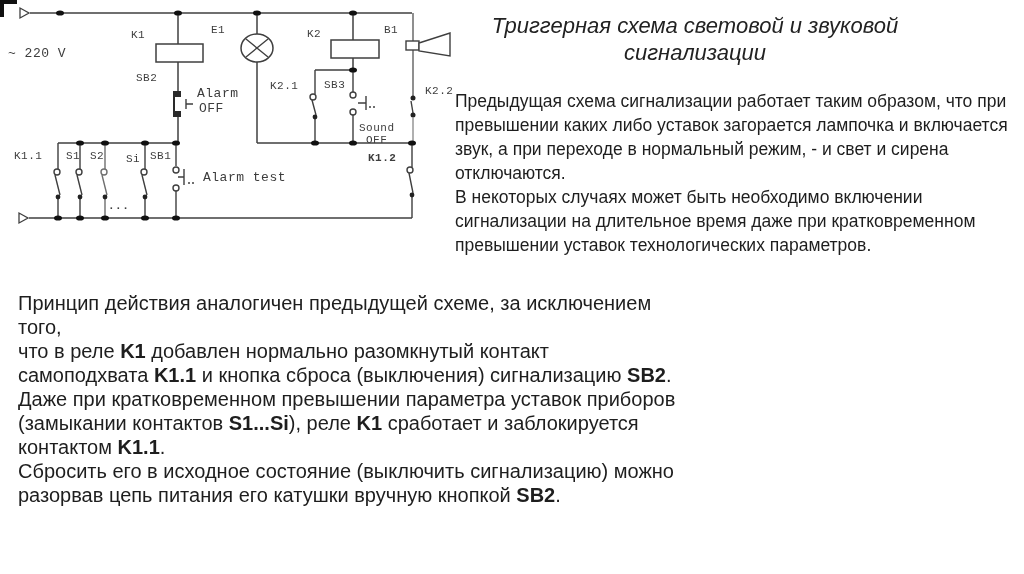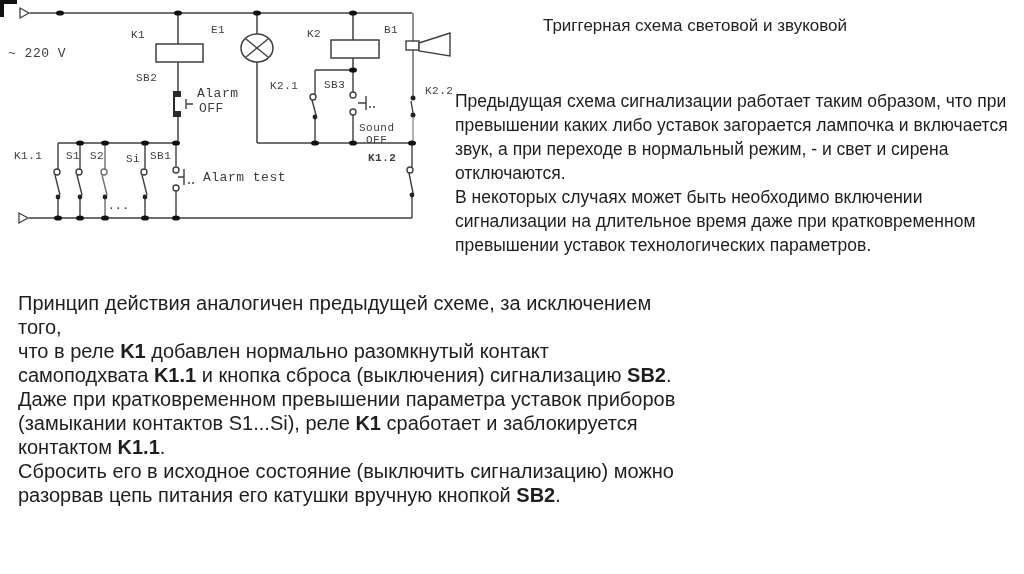--- a/index.html
+++ b/index.html
@@ -6,21 +6,21 @@
   body{
     width:1024px;height:574px;position:relative;background:#ffffff;
     font-family:"Liberation Sans","DejaVu Sans",sans-serif;
     color:#1c1c1c;overflow:hidden;
   }
   .corner-mark{position:absolute;left:0;top:0;width:13px;height:13px;
     border-left:4px solid #111;border-top:4px solid #111;}
   .circuit{position:absolute;left:0;top:0;width:470px;height:245px;}
   .slide-title{
     position:absolute;left:430px;top:12px;width:530px;text-align:center;
-    font-size:17px;line-height:27px;color:#222;
+    font-size:22px;line-height:27px;color:#222;font-style:italic;
   }
   .right-text{
     position:absolute;left:455px;top:89px;width:578px;
     font-size:17.5px;line-height:24px;white-space:pre-line;color:#1e1e1e;
   }
   .bottom-text{
     position:absolute;left:18px;top:291px;width:660px;
     font-size:20px;line-height:24px;white-space:pre-line;color:#1e1e1e;
   }
   svg text{
@@ -179,30 +179,31 @@
   <text x="197" y="97" class="big">Alarm</text>
   <text x="199" y="112" class="big" letter-spacing="2">OFF</text>
   <text x="359" y="131">Sound</text>
   <text x="366" y="143" letter-spacing="1.5">OFF</text>
   <text x="203" y="181" class="big">Alarm test</text>
   <text x="108" y="209" font-weight="bold" font-size="16" fill="#222">...</text>
 </svg>
 
 <div class="slide-title">
   <div>Триггерная схема световой и звуковой</div>
+  <div>сигнализации</div>
 </div>
 
 <div class="right-text">Предыдущая схема сигнализации работает таким образом, что при
 превышении каких либо уставок загорается лампочка и включается
 звук, а при переходе в нормальный режим, - и свет и сирена
 отключаются.
 В некоторых случаях может быть необходимо включении
 сигнализации на длительное время даже при кратковременном
 превышении уставок технологических параметров.</div>
 
 <div class="bottom-text"><span>Принцип действия аналогичен предыдущей схеме, за исключением того,
 что в реле </span><span style="font-weight: 700;">K1</span><span> добавлен нормально разомкнутый контакт
 самоподхвата </span><span style="font-weight: 700;">K1.1</span><span> и кнопка сброса (выключения) сигнализацию </span><span style="font-weight: 700;">SB2</span><span>.
 Даже при кратковременном превышении параметра уставок приборов
-(замыкании контактов </span><span style="font-weight: 400;">S1...Si</span><span>), реле </span><span style="font-weight: 700;">K1</span><span> сработает и заблокируется
+(замыкании контактов </span><span style="font-weight: 700;">S1...Si</span><span>), реле </span><span style="font-weight: 700;">K1</span><span> сработает и заблокируется
 контактом </span><span style="font-weight: 700;">K1.1</span><span>.
 Сбросить его в исходное состояние (выключить сигнализацию) можно
 разорвав цепь питания его катушки вручную кнопкой </span><span style="font-weight: 700;">SB2</span><span>.</span></div>
 
 </body></html>

